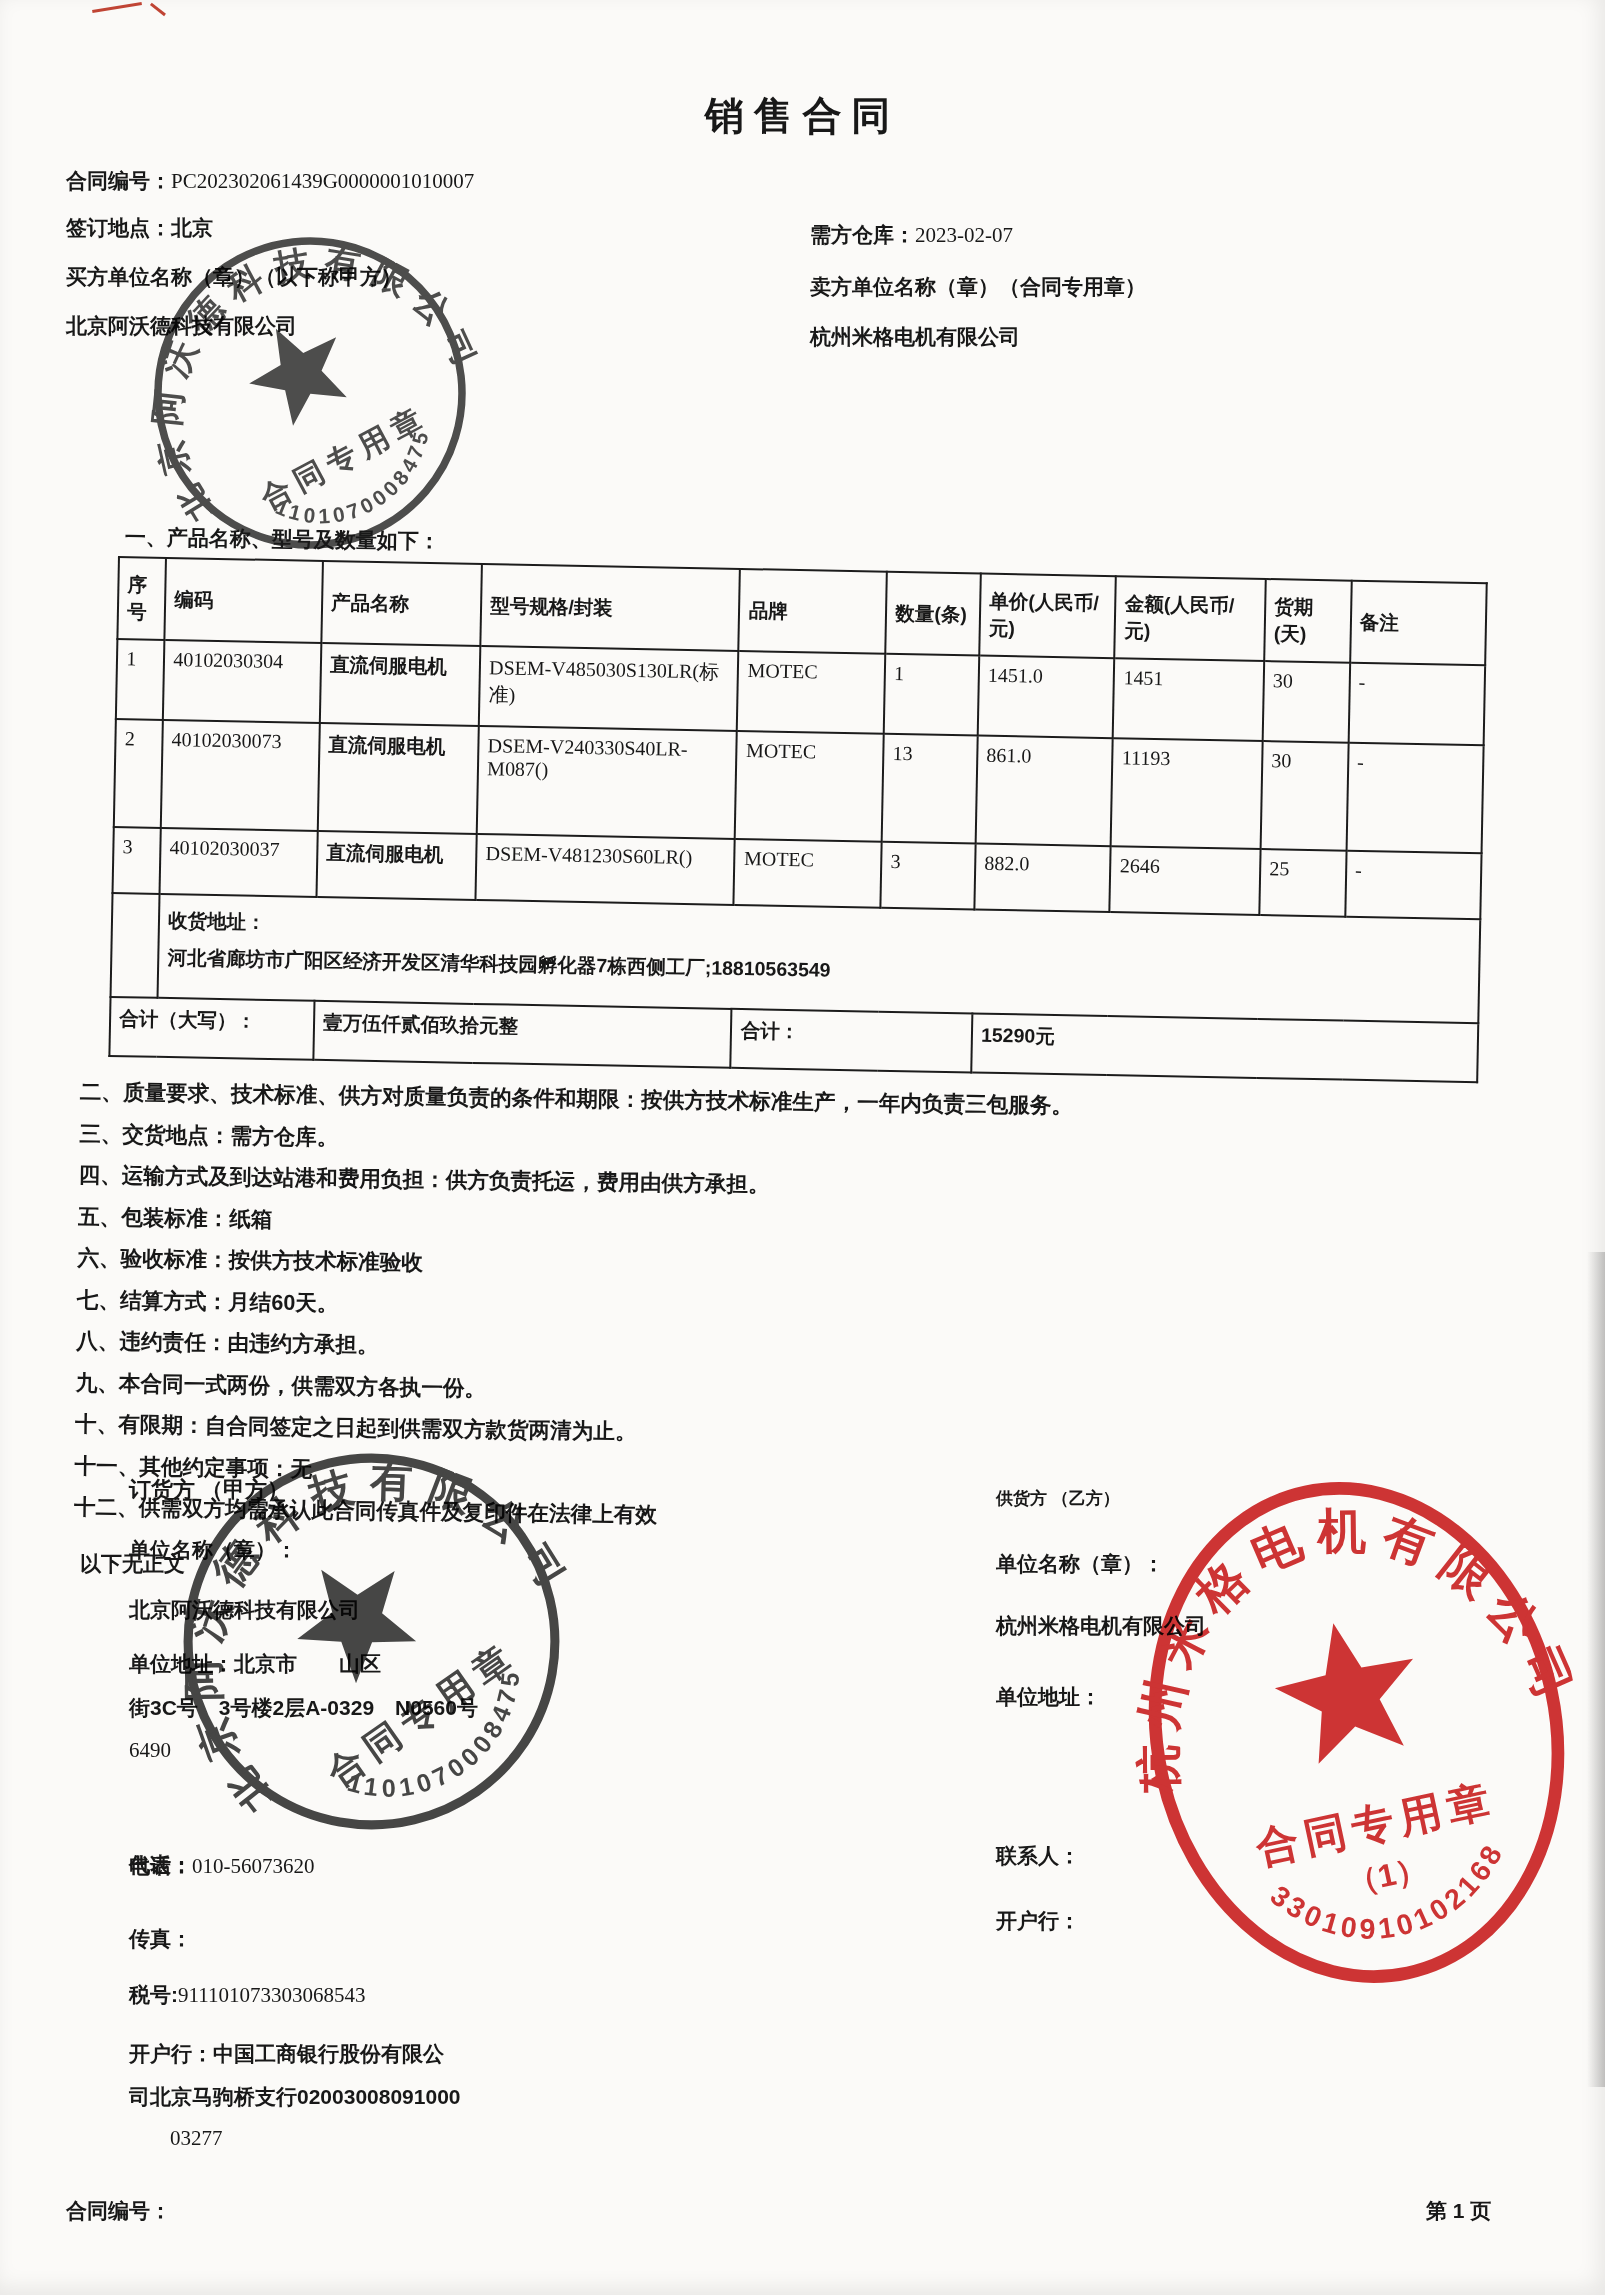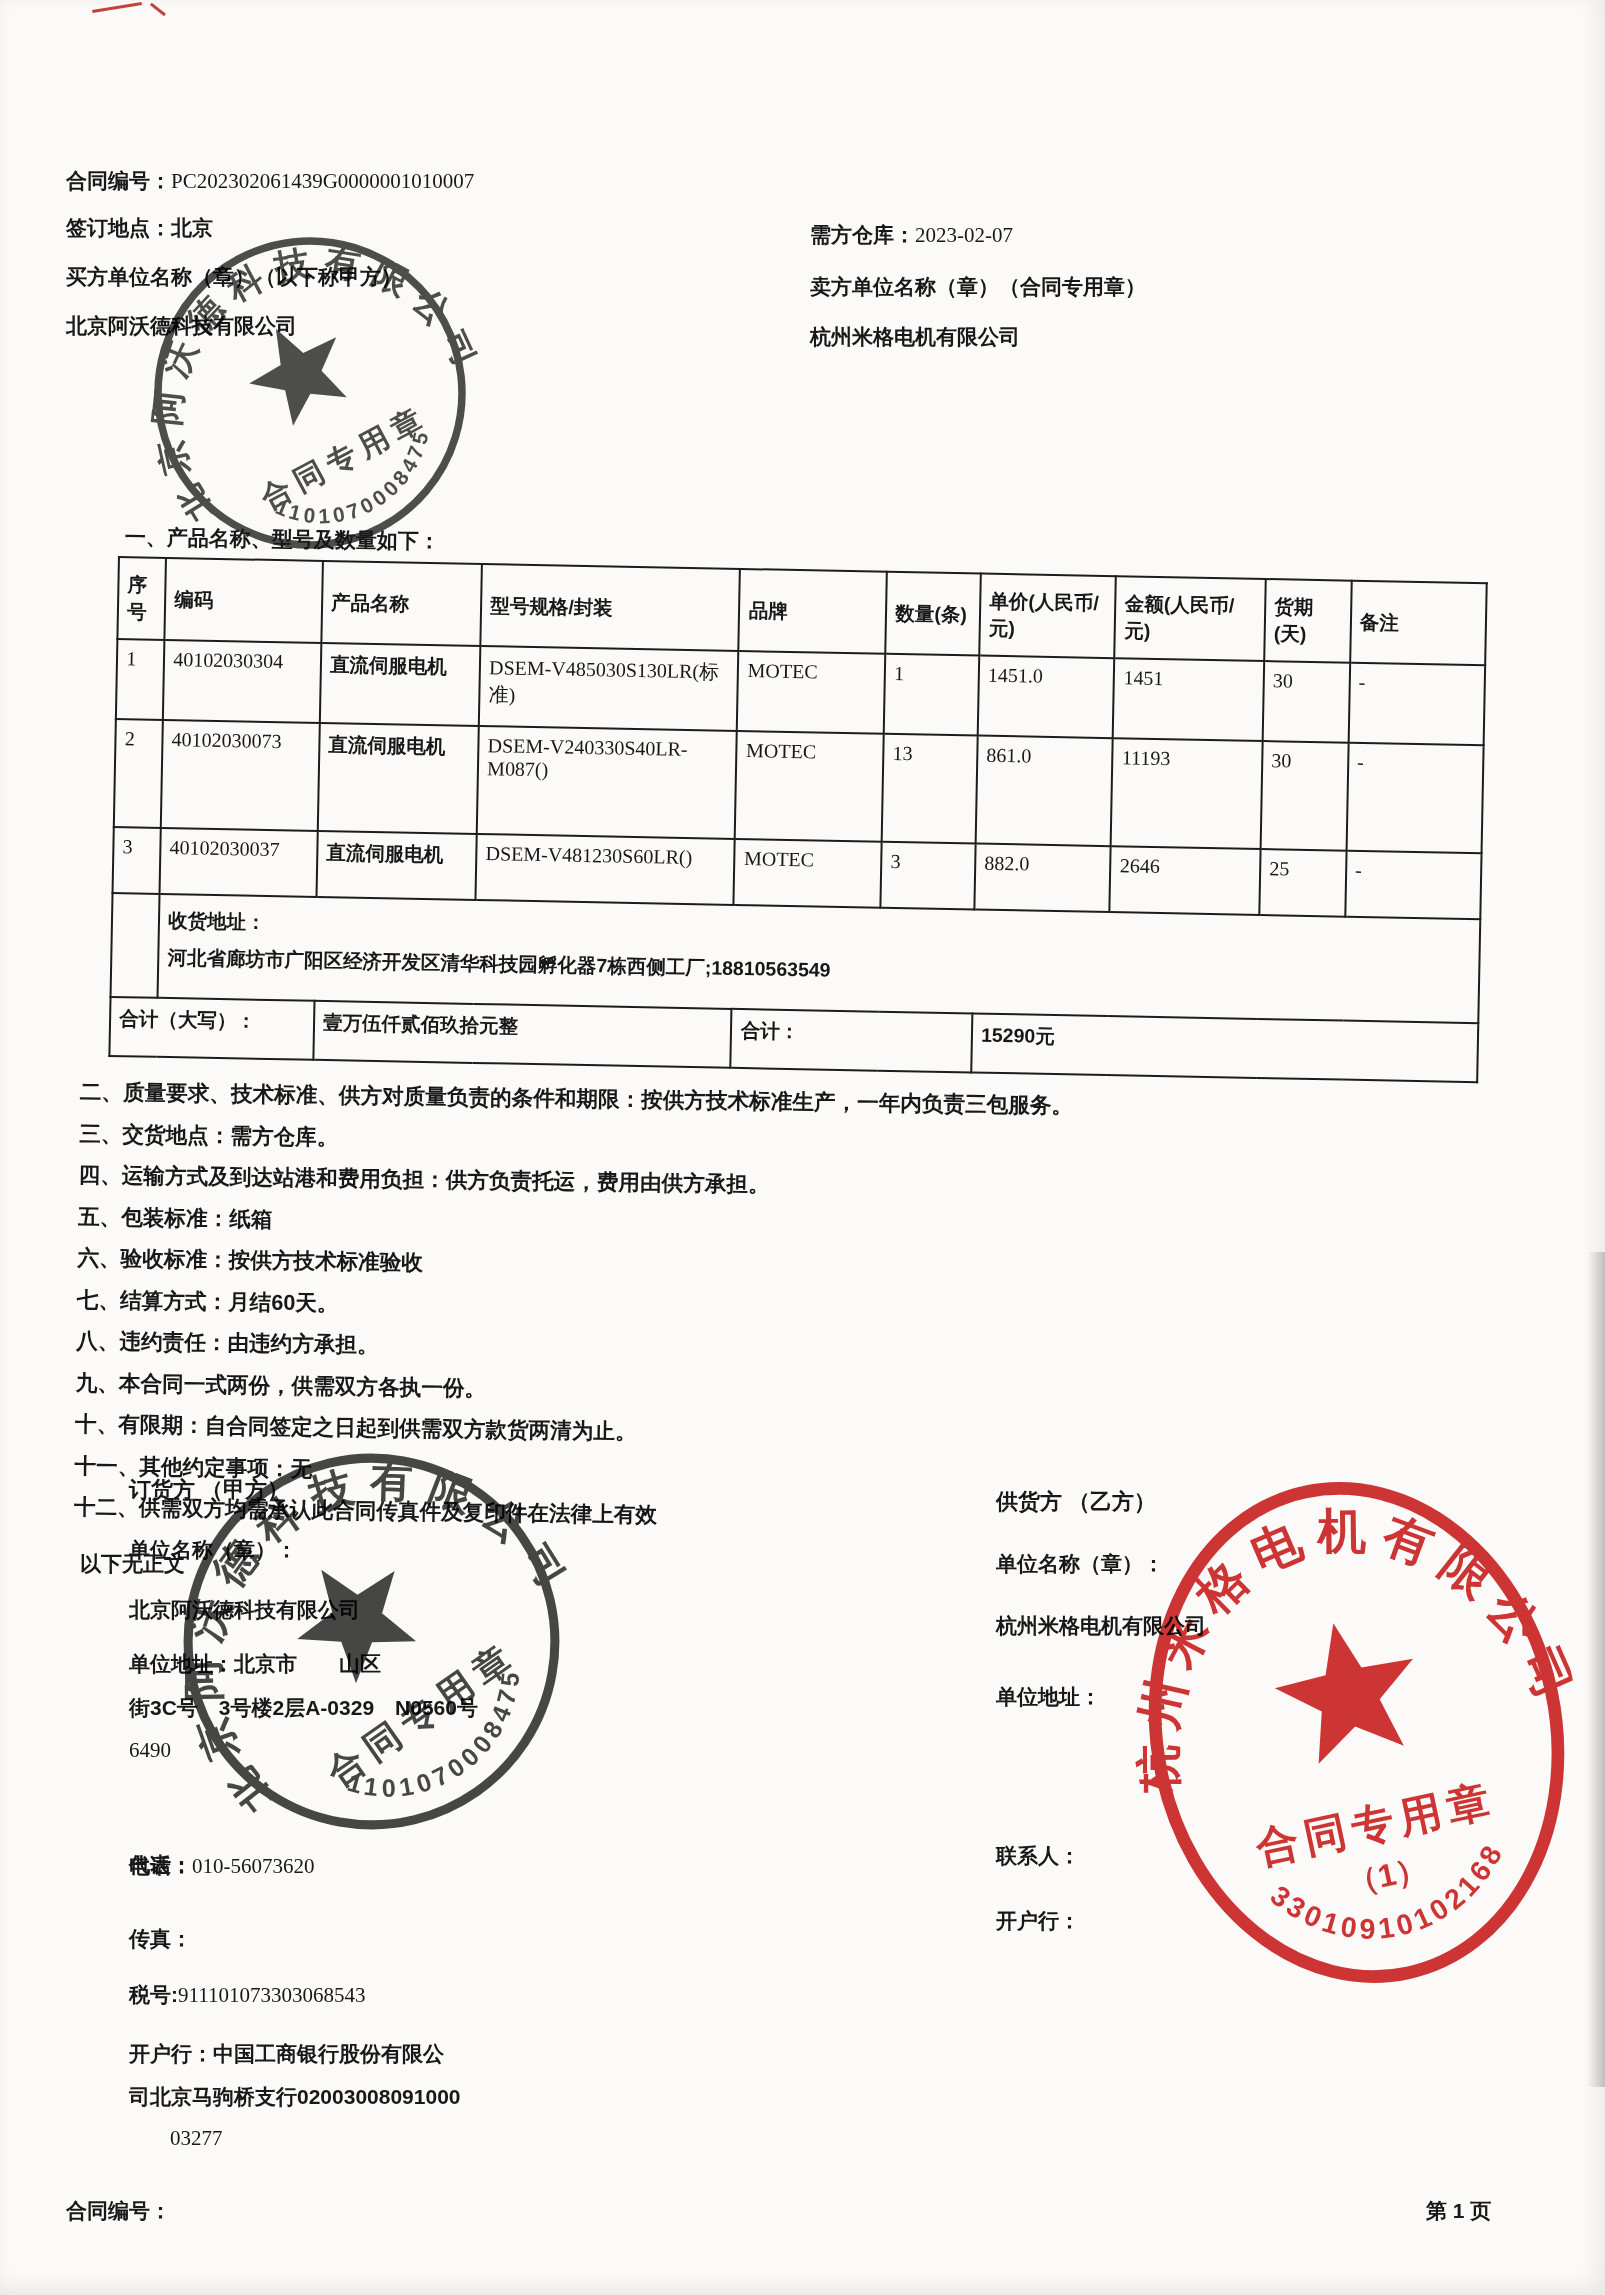--- a/index.html
+++ b/index.html
@@ -30,20 +30,21 @@
 </style>
 </head>
 <body>
 
 <div class="page">
 
   <div class="red-mark" style="left:92px;top:5.6px;width:50px;height:2.8px;transform:rotate(-9deg);"></div>
   <div class="red-mark" style="left:149px;top:8.3px;width:18px;height:2.8px;transform:rotate(38deg);"></div>
   <div class="edge-band"></div>
 
+  <div class="title">销售合同</div>
 
   <div class="abs fs30" style="left:66px;top:167px;">
     <span class="lab">合同编号：</span><span class="val">PC202302061439G0000001010007</span>
   </div>
   <div class="abs fs30" style="left:66px;top:214px;">
     <span class="lab">签订地点：</span><span class="lab">北京</span>
   </div>
   <div class="abs fs30 lab" style="left:66px;top:263px;">买方单位名称（章）（以下称甲方）</div>
   <div class="abs fs30 lab" style="left:66px;top:312px;">北京阿沃德科技有限公司</div>
 
@@ -174,21 +175,21 @@
     <span class="lab">电话：</span><span class="val">010-56073620</span>
   </div>
   <div class="abs fs30 lab" style="left:129px;top:1925px;">传真：</div>
   <div class="abs fs30" style="left:129px;top:1981px;">
     <span class="lab">税号:</span><span class="val">911101073303068543</span>
   </div>
   <div class="abs fs30 lab" style="left:129px;top:2040px;">开户行：中国工商银行股份有限公</div>
   <div class="abs fs30 lab" style="left:129px;top:2083px;">司北京马驹桥支行02003008091000</div>
   <div class="abs fs30 val" style="left:129px;top:2126px;margin-left:41px;">03277</div>
 
-  <div class="abs lab" style="left:996px;top:1487px;font-size:22px;">供货方 （乙方）</div>
+  <div class="abs lab" style="left:996px;top:1487px;font-size:17px;">供货方 （乙方）</div>
   <div class="abs fs30 lab" style="left:996px;top:1550px;">单位名称（章）：</div>
   <div class="abs fs30 lab" style="left:996px;top:1612px;">杭州米格电机有限公司</div>
   <div class="abs fs30 lab" style="left:996px;top:1683px;">单位地址：</div>
   <div class="abs fs30 lab" style="left:996px;top:1842px;">联系人：</div>
   <div class="abs fs30 lab" style="left:996px;top:1907px;">开户行：</div>
 
   <svg class="stamp" style="left:170px;top:1440px;opacity:.85;transform:rotate(-35deg);" width="403" height="403" viewBox="0 0 400 400">
     <circle cx="200" cy="200" r="182" fill="none" stroke="#262626" stroke-width="9"></circle>
     <polygon fill="#262626" points="200,113 215.3,154 259,155.8 224.7,183 236.4,225.2 200,201 163.6,225.2 175.3,183 141,155.8 184.7,154"></polygon>
     <path id="bb-top" d="M 30 260 A 172 172 0 1 1 370 260" fill="none"></path>

